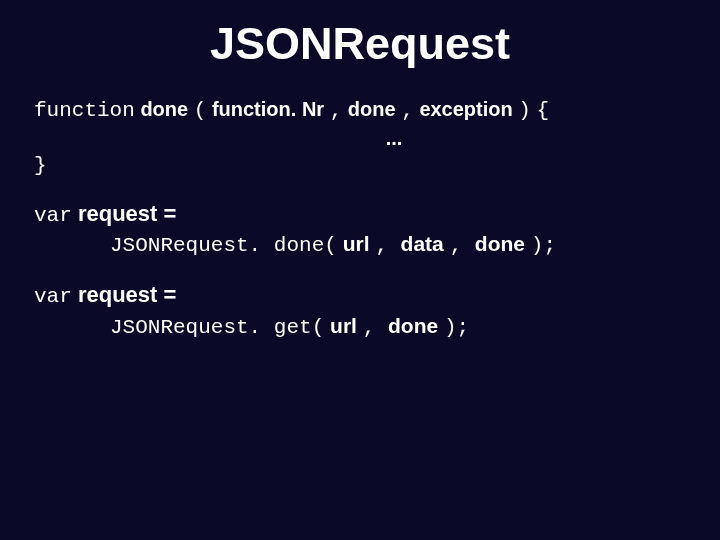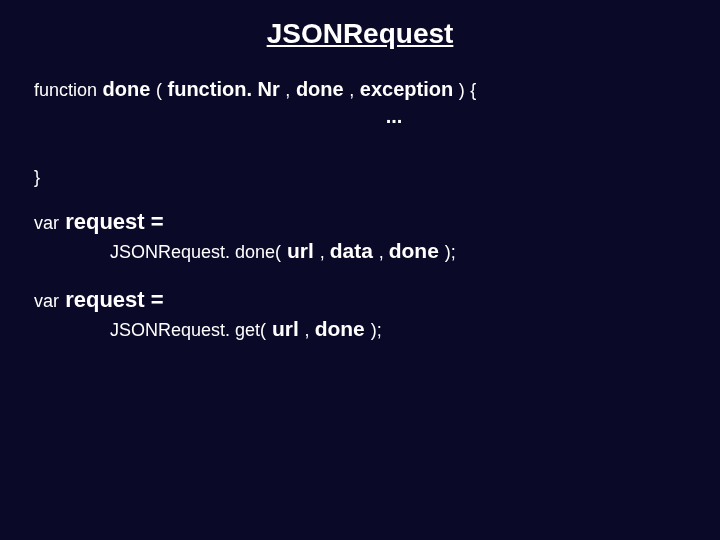--- a/index.html
+++ b/index.html
@@ -12,34 +12,33 @@
     font-family: Arial, Helvetica, sans-serif;
     overflow: hidden;
   }
   .slide {
     box-sizing: border-box;
     width: 720px;
     height: 540px;
     padding: 18px 34px 10px 34px;
   }
   .title {
-    font-size: 28px;
+    font-size: 45px;
     font-weight: 700;
     text-align: center;
     margin: 0 0 26px 0;
     letter-spacing: 0px;
-    text-decoration: underline;
   }
   .code-block {
     font-size: 20px;
     line-height: 1.35;
     white-space: nowrap;
     margin-bottom: 18px;
   }
-  .mono { font-family: Liberation Sans, sans-serif; font-size: 18px; margin-top: 35px; }
+  .mono { font-family: Liberation Mono, monospace; font-size: 21px; }
   .sans { font-family: Arial, Helvetica, sans-serif; text-align: center; }
   .bold { font-weight: 700; }
   .indent { padding-left: 68px; }
   .var-block {
     font-size: 22px;
     line-height: 1.35;
     margin-bottom: 20px;
     white-space: nowrap;
   }
   .call-line {

